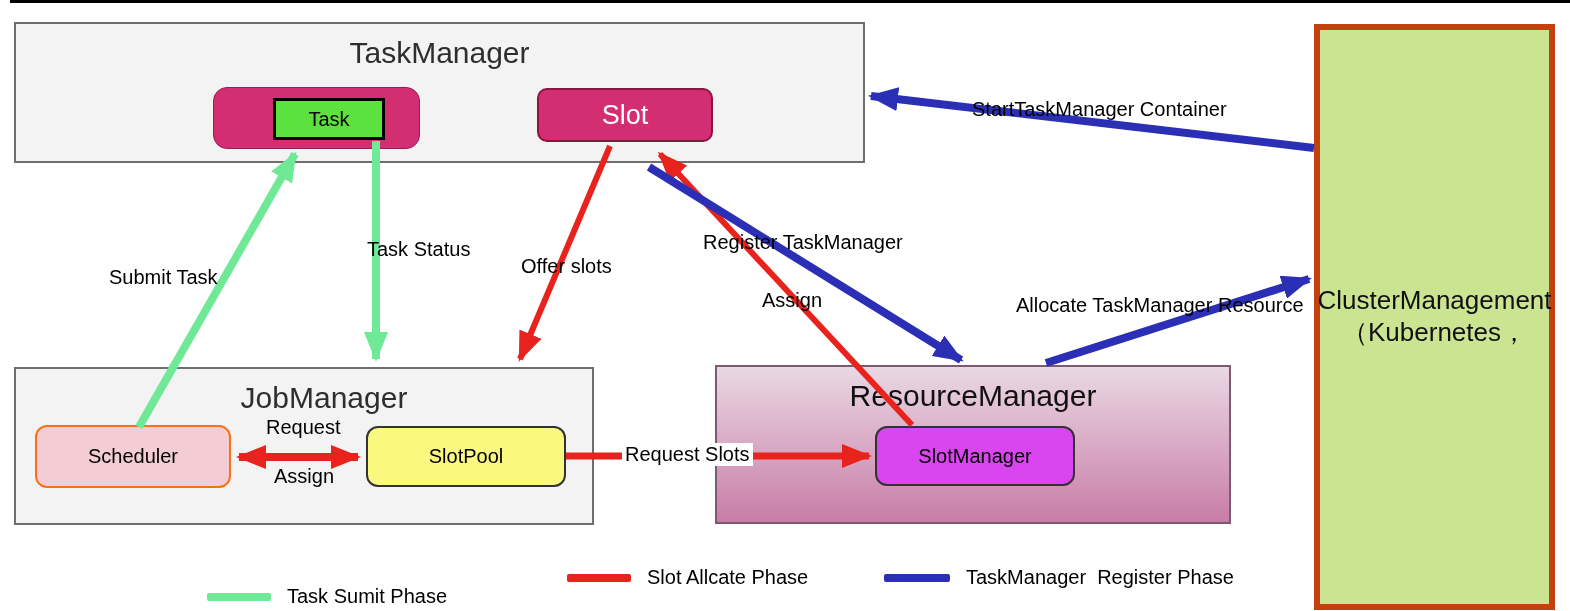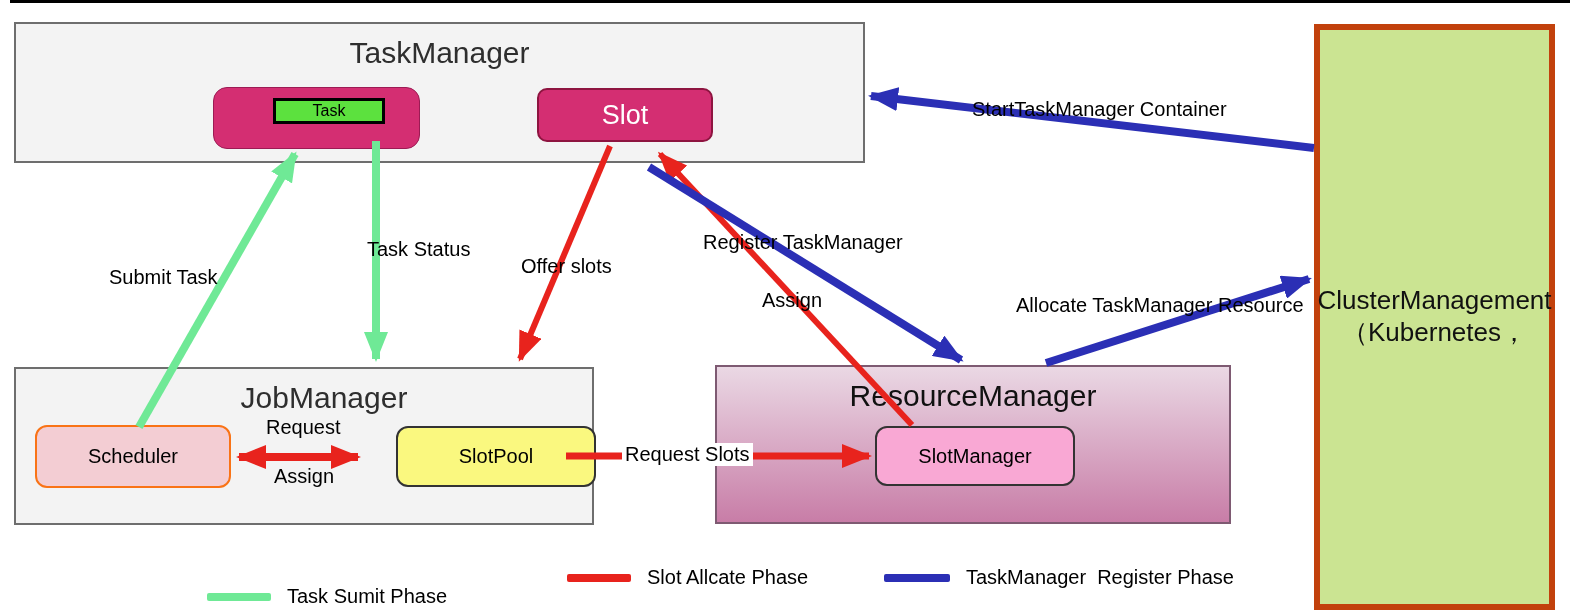--- a/index.html
+++ b/index.html
@@ -14,26 +14,26 @@
   .tm{left:14px;top:22px;width:851px;height:141px;}
   .jm{left:14px;top:367px;width:580px;height:158px;padding-left:40px;}
   .rm{left:715px;top:365px;width:516px;height:159px;background:linear-gradient(#ead8e4,#c87da7);border:2px solid #7e5a72;}
   .rm .gtitle{color:#111;}
   .cm{left:1314px;top:24px;width:241px;height:586px;background:#cbe492;border:6px solid #c2410c;
       display:flex;align-items:center;justify-content:center;}
   .cm-text{text-align:center;font-size:26px;line-height:1.22;color:#111;}
   
   .node{position:absolute;box-sizing:border-box;display:flex;align-items:center;justify-content:center;}
   .task-wrap{left:213px;top:87px;width:207px;height:62px;background:#d42e72;border:1px solid #9c1b54;border-radius:14px;}
-  .task{left:273px;top:98px;width:112px;height:26px;background:#5ce13e;border:3px solid #000;font-size:16px;}
+  .task{left:273px;top:98px;width:112px;height:42px;background:#5ce13e;border:3px solid #000;font-size:20px;}
   .slot{left:537px;top:88px;width:176px;height:54px;background:#d42e72;border:2px solid #8e1440;border-radius:10px;
         color:#fff;font-size:27px;}
   .scheduler{left:35px;top:425px;width:196px;height:63px;background:#f3cdd3;border:2px solid #f97316;border-radius:12px;font-size:20px;}
-  .slotpool{left:366px;top:426px;width:200px;height:61px;background:#faf87f;border:2px solid #333;border-radius:12px;font-size:20px;margin-left:30px;}
-  .slotmanager{left:875px;top:426px;width:200px;height:60px;background:#f9a8d4;border:2px solid #333;border-radius:12px;font-size:20px;}
+  .slotpool{left:366px;top:426px;width:200px;height:61px;background:#faf87f;border:2px solid #333;border-radius:12px;font-size:20px;}
+  .slotmanager{left:875px;top:426px;width:200px;height:60px;background:#d946ef;border:2px solid #333;border-radius:12px;font-size:20px;}
   
   svg.arrows{position:absolute;left:0;top:0;width:1570px;height:611px;z-index:5;pointer-events:none;}
   
   .elabel{position:absolute;font-size:20px;color:#000;z-index:6;white-space:pre;}
   .elabel.boxed{background:#fff;padding:0 3px;}
   
   .legend-item{position:absolute;top:566px;display:flex;align-items:center;gap:16px;z-index:6;}
   .swatch{display:inline-block;height:8px;border-radius:2px;}
   .llabel{font-size:20px;white-space:pre;color:#000;}
 </style>

